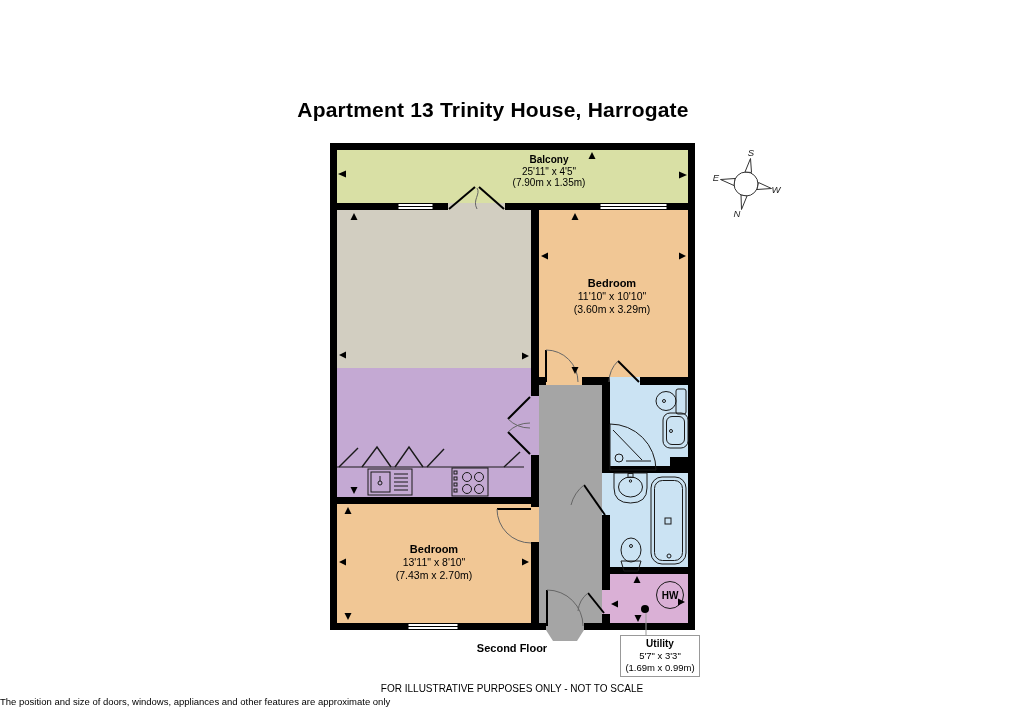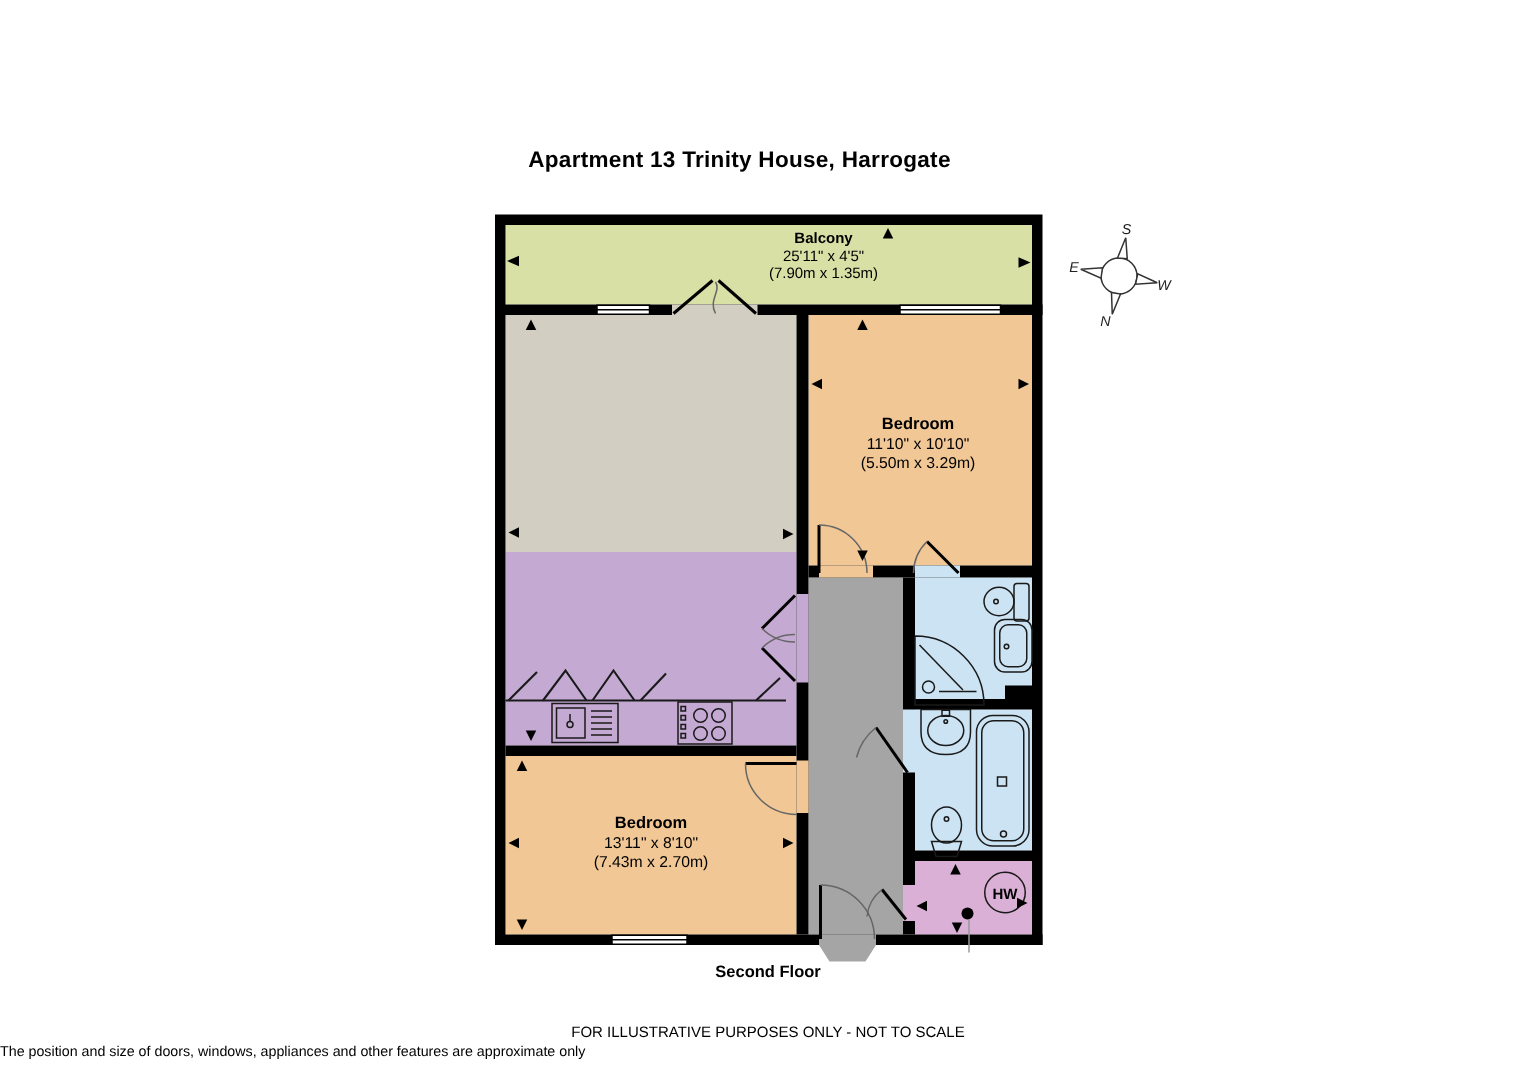--- a/index.html
+++ b/index.html
@@ -1,21 +1,21 @@
 <!DOCTYPE html>
 <html><head>
 <meta charset="utf-8">
 <style>
   html,body{margin:0;padding:0;background:#fff;}
   #page{position:relative;width:1024px;height:724px;background:#fff;overflow:hidden;
         font-family:"Liberation Sans",sans-serif;color:#000;}
   #plan-svg{position:absolute;left:0;top:0;}
   svg text{font-family:"Liberation Sans",sans-serif;}
   .title{position:absolute;top:98px;left:0;width:986px;text-align:center;
-         font-size:15px;font-weight:700;letter-spacing:.2px;}
+         font-size:21px;font-weight:700;letter-spacing:.2px;}
   .room-label{position:absolute;text-align:center;}
   .room-label .name{font-weight:700;font-size:11px;line-height:13px;}
   .room-label .dim{font-size:10.5px;line-height:12.5px;}
   .room-label.tight .name{font-size:10px;line-height:11.5px;}
   .room-label.tight .dim{font-size:10px;line-height:11px;}
   .utility-box{position:absolute;left:620px;top:635px;width:78px;border:1px solid #999;
                background:#fff;text-align:center;padding:2px 0 3px;}
   .utility-box .name{font-size:10px;font-weight:700;line-height:12px;}
   .utility-box .dim{font-size:9.5px;line-height:11.5px;}
   .floor-label{position:absolute;top:642px;left:312px;width:400px;text-align:center;
@@ -244,27 +244,32 @@
 
   <div class="room-label tight" style="left:469px;top:154px;width:160px;">
     <div class="name">Balcony</div>
     <div class="dim">25'11" x 4'5"</div>
     <div class="dim">(7.90m x 1.35m)</div>
   </div>
 
   <div class="room-label" style="left:532px;top:277px;width:160px;">
     <div class="name">Bedroom</div>
     <div class="dim">11'10" x 10'10"</div>
-    <div class="dim">(5.50m x 3.29m)</div>
+    <div class="dim">(3.60m x 3.29m)</div>
   </div>
 
 
   <div class="room-label" style="left:354px;top:543px;width:160px;">
     <div class="name">Bedroom</div>
     <div class="dim">13'11" x 8'10"</div>
     <div class="dim">(7.43m x 2.70m)</div>
   </div>
 
+  <div class="utility-box">
+    <div class="name">Utility</div>
+    <div class="dim">5'7" x 3'3"</div>
+    <div class="dim">(1.69m x 0.99m)</div>
+  </div>
 
   <div class="floor-label">Second Floor</div>
   <div class="footer1">FOR ILLUSTRATIVE PURPOSES ONLY - NOT TO SCALE</div>
   <div class="footer2">The position and size of doors, windows, appliances and other features are approximate only</div>
 </div>
 
 </body></html>

